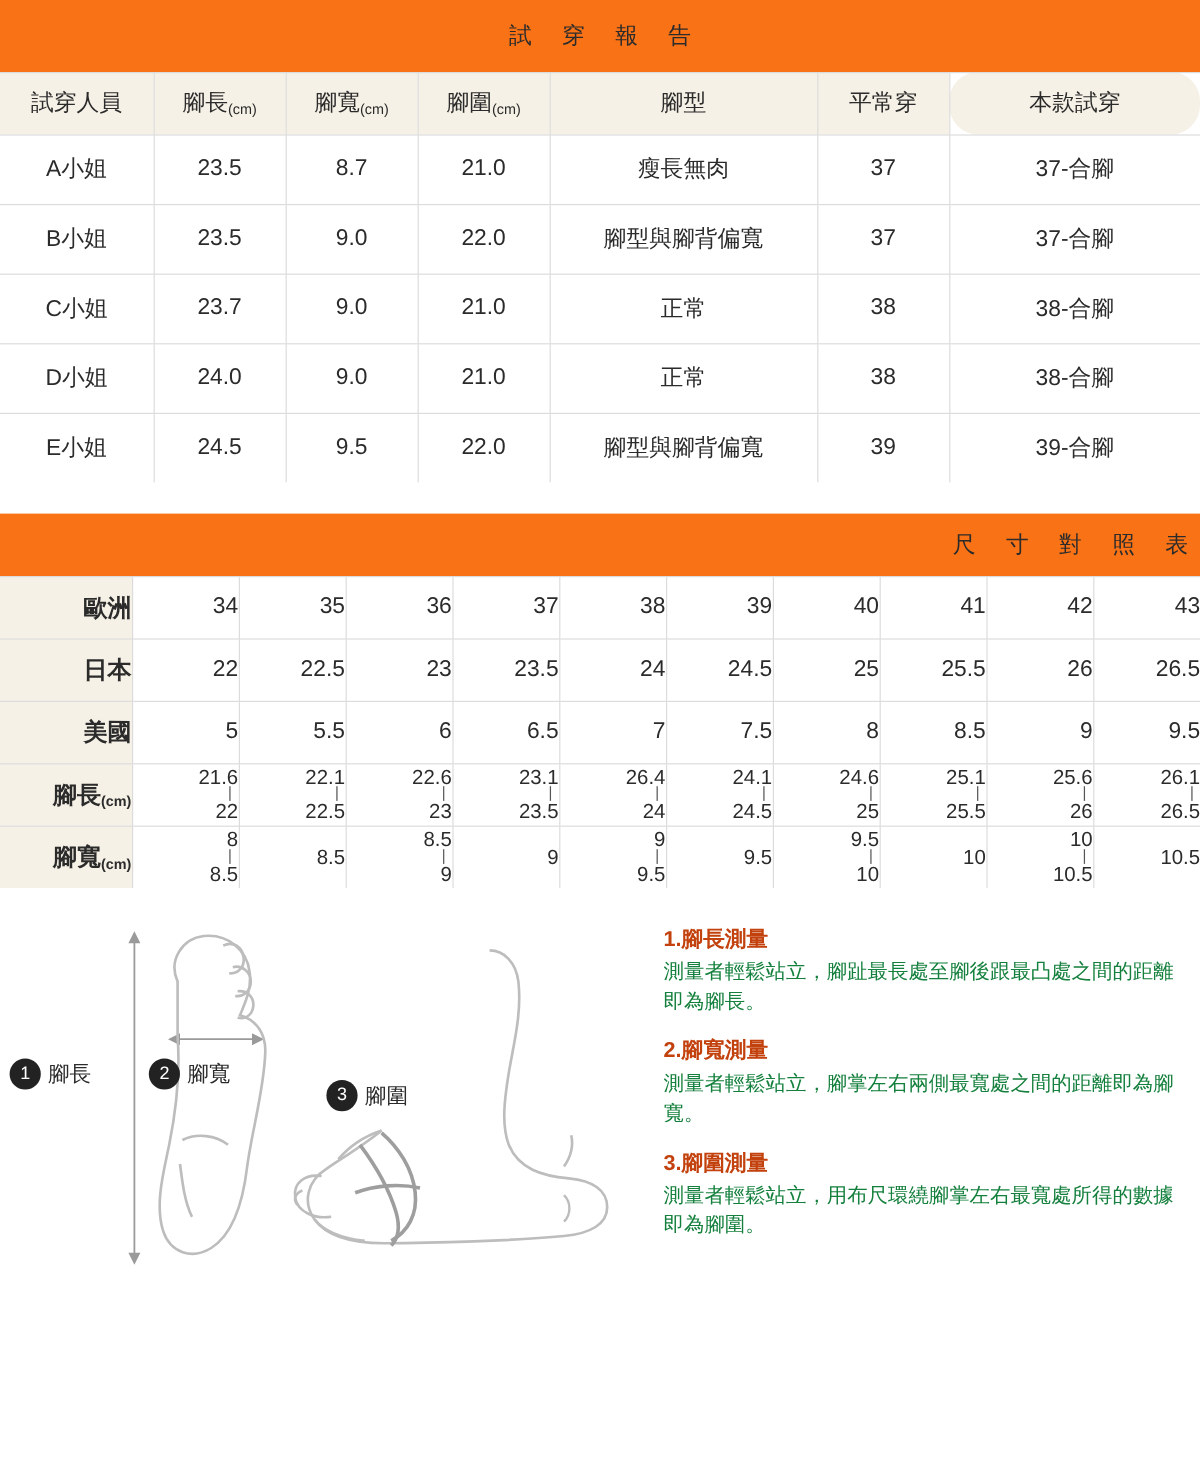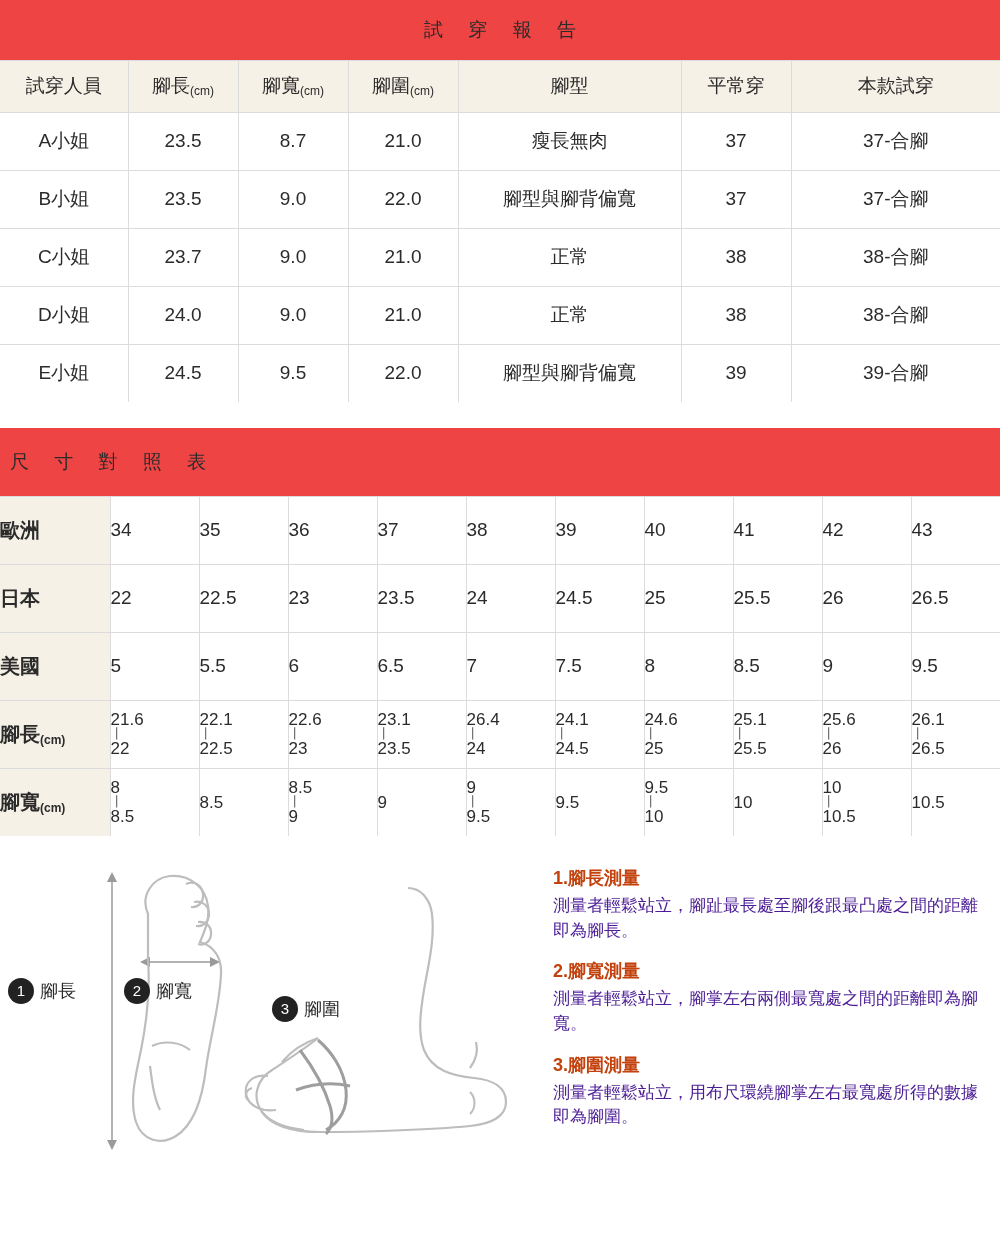--- a/index.html
+++ b/index.html
@@ -21,54 +21,54 @@
   table.grid td, table.grid th {
     border: 1px solid #dcdcdc;
     text-align: center;
     vertical-align: middle;
     font-weight: normal;
     font-size: 19px;
     color: #2b2b2b;
     padding: 0;
   }
   .title-cell {
-    background: #ef4444;
+    background: #f97316;
     font-size: 24px;
     letter-spacing: 10px;
     text-indent: 10px;
     height: 60px;
     border-left: none !important;
     border-right: none !important;
     border-top: none !important;
     font-weight: normal;
   }
   .hdr td, td.hdr {
     background: #f6f1e6;
     font-weight: bold;
     height: 52px;
     font-size: 20px;
   }
   .sub { font-size: 12px; vertical-align: baseline; position: relative; top: 3px; }
   .report-row td { height: 58px; font-size: 19px; }
   .report-row td:first-child { border-left: none; }
   .report-row td:last-child { border-right: none; }
   .hdr td:first-child { border-left: none; }
-  .hdr td:last-child { border-right: none; }
+  .hdr td:last-child { border-right: none; border-radius: 24px; }
 
   
   .gap { height: 26px; width: 1000px; }
 
   
   table.size { width: 1000px; border-collapse: collapse; table-layout: fixed; }
   table.size td {
     border: 1px solid #dcdcdc;
-    text-align: left;
+    text-align: right;
     vertical-align: middle;
     font-size: 19px;
-    height: 68px;
+    height: 52px;
     padding: 0;
   }
   table.size td.rowhdr {
     background: #f6f1e6;
     font-weight: bold;
     font-size: 20px;
     border-left: none;
     margin-left: 20px;
   }
   table.size td:last-child { border-right: none; }
@@ -88,21 +88,21 @@
   .instr h4 {
     margin: 0 0 4px 0;
     font-size: 18px;
     font-weight: bold;
     color: #c2410c;
   }
   .instr p {
     margin: 0 0 16px 0;
     font-size: 17px;
     line-height: 1.45;
-    color: #4c1d95;
+    color: #15803d;
   }
   .badge-label {
     position: absolute;
     display: flex;
     align-items: center;
     font-size: 18px;
   }
   .badge {
     width: 26px; height: 26px; border-radius: 50%;
     background: #222; color: #fff;

